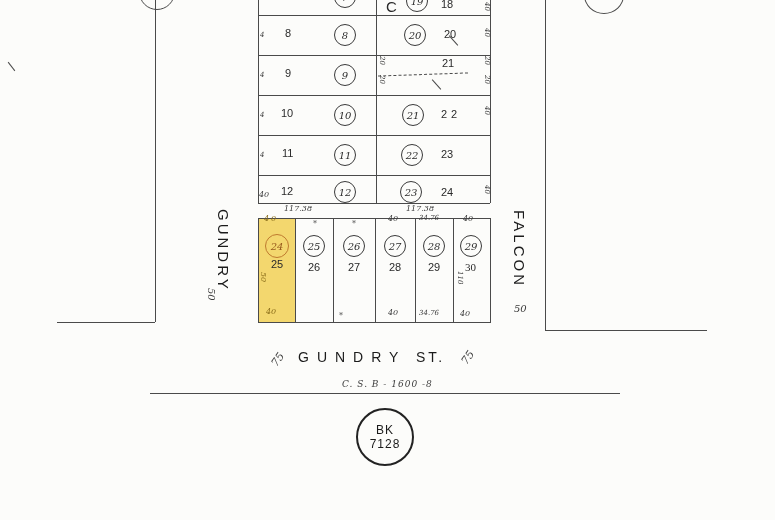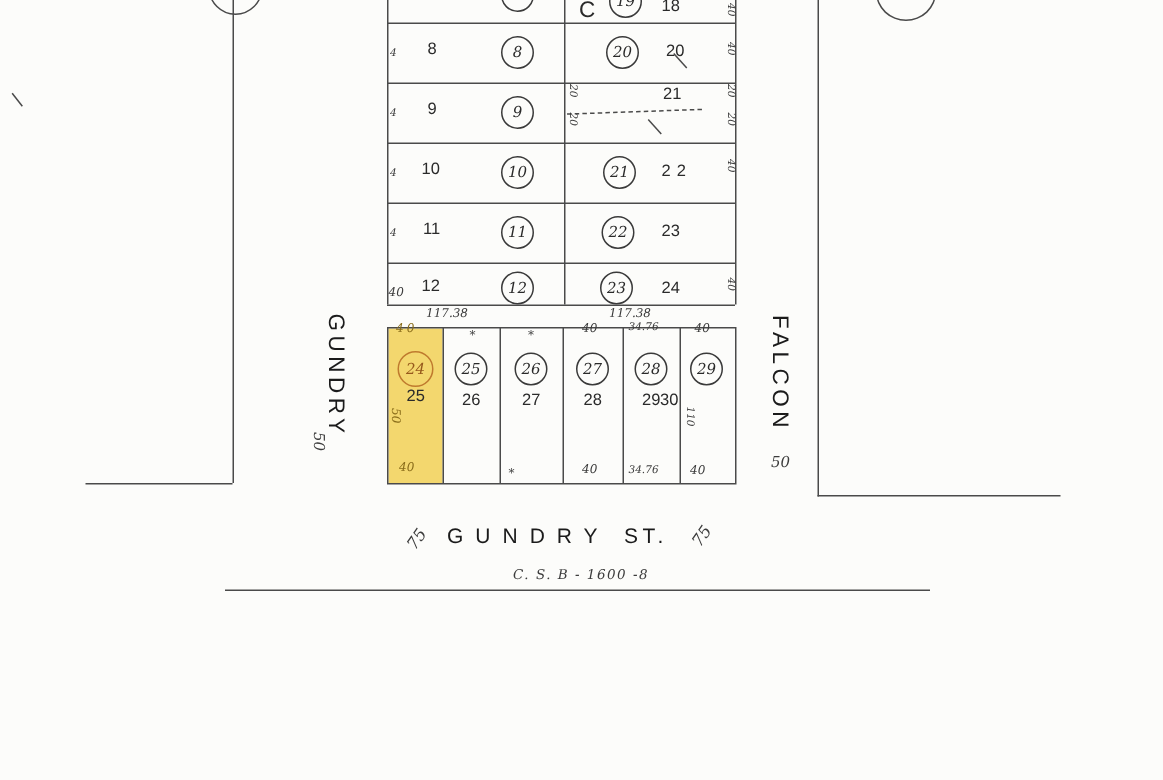--- a/index.html
+++ b/index.html
@@ -177,32 +177,36 @@
   <div class="circ" style="left:423px; top:235px;">
       <span>28</span>
     </div>
   <span class="t num" style="left:428px; top:261px;">29</span>
   <span class="t dim dim7" style="left:419px; top:309px;">34.76</span>
 
   <span class="t dim" style="left:463px; top:214px;">40</span>
   <div class="circ" style="left:460px; top:235px;">
       <span>29</span>
     </div>
-  <span class="t num" style="left:440px; top:261px;">30</span>
+  <span class="t num" style="left:465px; top:261px;font-family:Liberation Serif, serif;">30</span>
   <span class="t dim dim7 vert" style="left:456px; top:271px;">110</span>
   <span class="t dim" style="left:460px; top:309px;">40</span>
 
   <span class="t street vert" style="left:215px; top:209px;">GUNDRY</span>
   <span class="t dim vert" style="left:206px; top:288px; font-size:10px;">50</span>
 
   <span class="t street vert" style="left:511px; top:210px;">FALCON</span>
   <span class="t dim" style="left:514px; top:303px; font-size:10px;">50</span>
 
   <span class="t street" style="left:298px; top:349px; letter-spacing:8px; font-size:14px;">GUNDRY</span>
   <span class="t street" style="left:416px; top:349px; letter-spacing:3px; font-size:14px;">ST.</span>
   <span class="t dim" style="left:271px; top:353px; font-size:11px; transform:rotate(-55deg);">75</span>
   <span class="t dim" style="left:461px; top:351px; font-size:11px; transform:rotate(-55deg);">75</span>
 
   <span class="t dim" style="left:342px; top:379px; font-size:9px; letter-spacing:1px;">C. S. B - 1600 -8</span>
   <div class="line hl" style="left:150px; top:393px; width:470px;"></div>
 
+  <div class="badge" style="left:356px; top:408px; width:58px; height:58px;">
+    <span>BK</span>
+    <span>7128</span>
+  </div>
 
 </div>
 
 </body></html>

